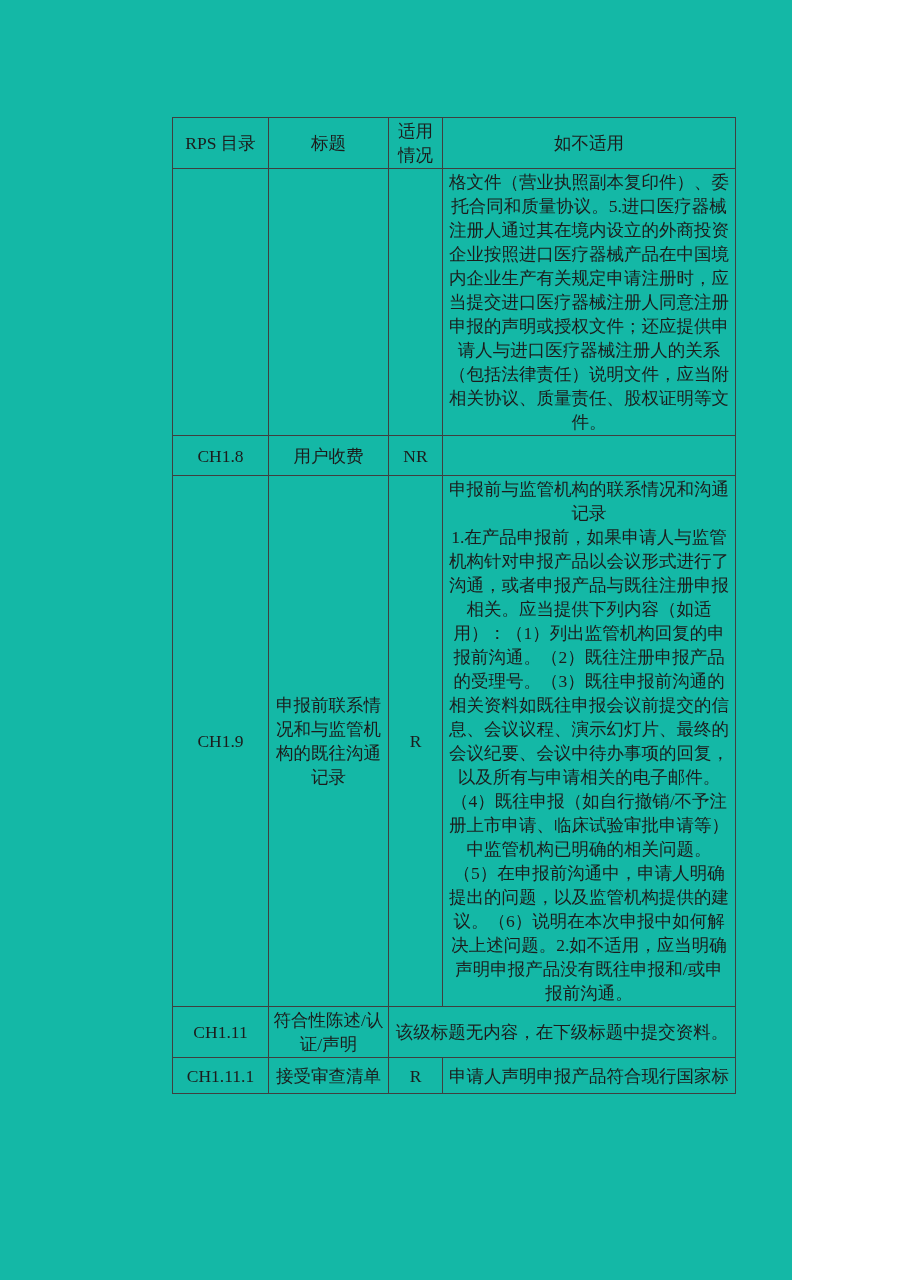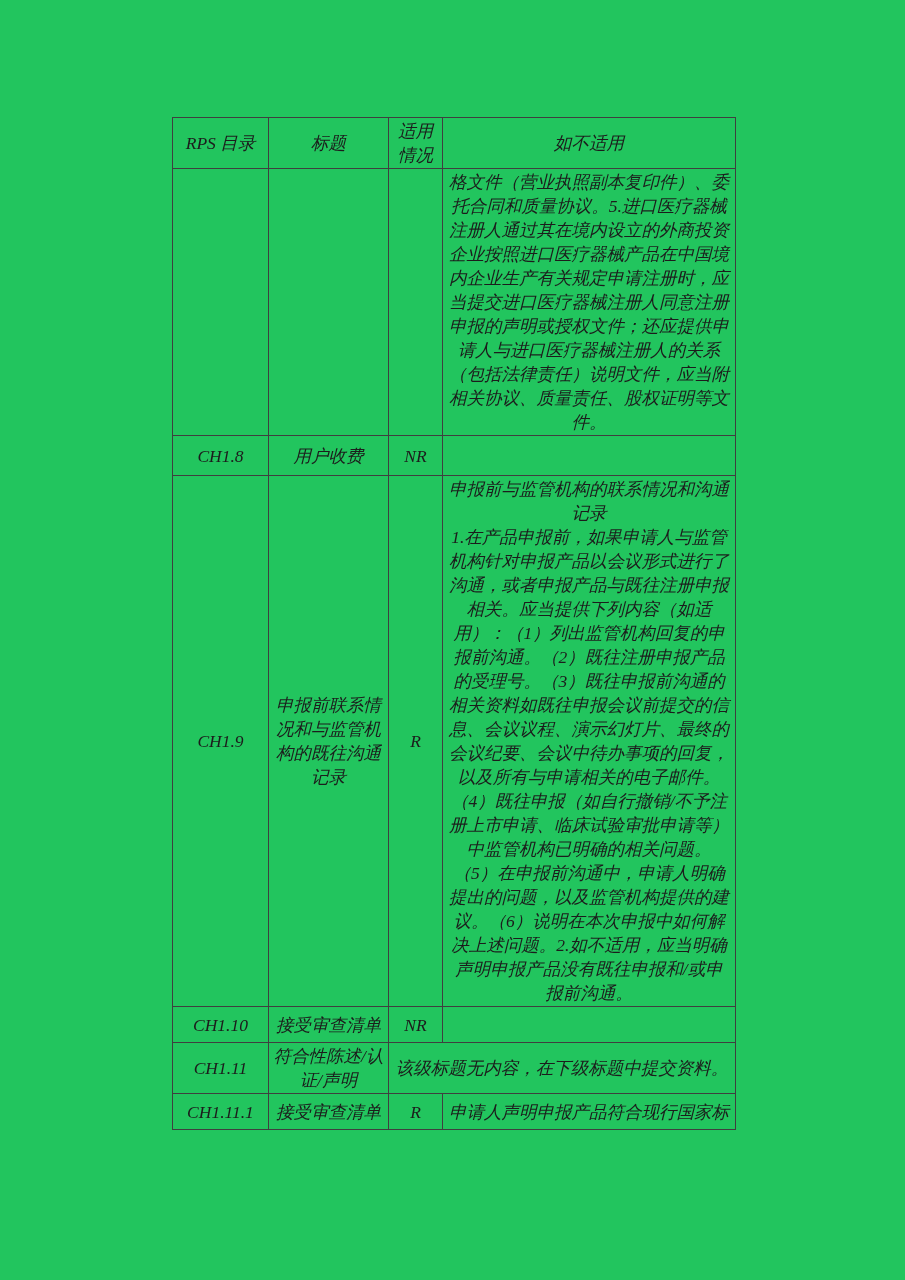--- a/index.html
+++ b/index.html
@@ -2,27 +2,26 @@
 <html><head>
 <meta charset="utf-8">
 <style>
   html, body {
     margin: 0;
     padding: 0;
     background: #ffffff;
   }
   .page {
     position: relative;
-    width: 905px;
+    width: 792px;
     height: 1280px;
-    background: #22c55e;
+    background: #14b8a6;
     font-family: "Liberation Serif", "DejaVu Serif", serif;
     color: #1c1c1c;
     overflow: hidden;
-    font-style: italic;
   }
   table.doc-table {
     position: absolute;
     left: 172px;
     top: 117px;
     width: 563px;
     border-collapse: collapse;
     table-layout: fixed;
   }
   .doc-table th, .doc-table td {
@@ -76,26 +75,20 @@
         <td>NR</td>
         <td></td>
       </tr>
       <tr style="height:504px">
         <td class="cell-rps">CH1.9</td>
         <td>申报前联系情况和与监管机构的既往沟通记录</td>
         <td>R</td>
         <td>申报前与监管机构的联系情况和沟通记录
 1.在产品申报前，如果申请人与监管机构针对申报产品以会议形式进行了沟通，或者申报产品与既往注册申报相关。应当提供下列内容（如适用）：（1）列出监管机构回复的申报前沟通。（2）既往注册申报产品的受理号。（3）既往申报前沟通的相关资料如既往申报会议前提交的信息、会议议程、演示幻灯片、最终的会议纪要、会议中待办事项的回复，以及所有与申请相关的电子邮件。（4）既往申报（如自行撤销/不予注册上市申请、临床试验审批申请等）中监管机构已明确的相关问题。（5）在申报前沟通中，申请人明确提出的问题，以及监管机构提供的建议。（6）说明在本次申报中如何解决上述问题。2.如不适用，应当明确声明申报产品没有既往申报和/或申报前沟通。</td>
       </tr>
-      <tr style="height:36px">
-        <td class="cell-rps">CH1.10</td>
-        <td>接受审查清单</td>
-        <td>NR</td>
-        <td></td>
-      </tr>
       <tr style="height:45px">
         <td class="cell-rps">CH1.11</td>
         <td>符合性陈述/认证/声明</td>
         <td colspan="2">该级标题无内容，在下级标题中提交资料。</td>
       </tr>
       <tr style="height:36px">
         <td class="cell-rps">CH1.11.1</td>
         <td>接受审查清单</td>
         <td>R</td>
         <td>申请人声明申报产品符合现行国家标</td>

